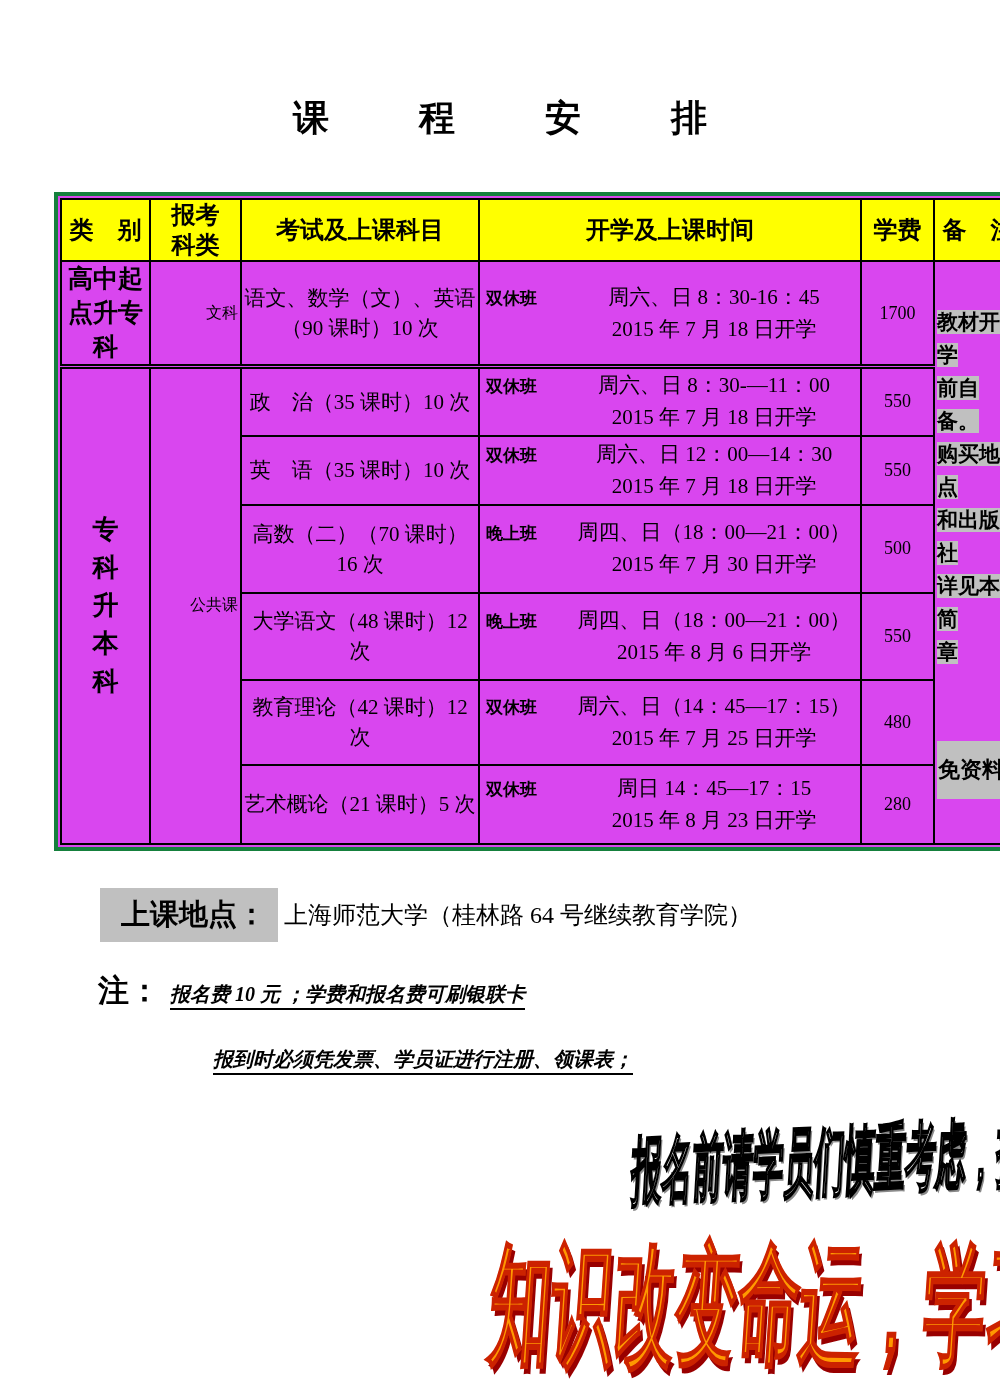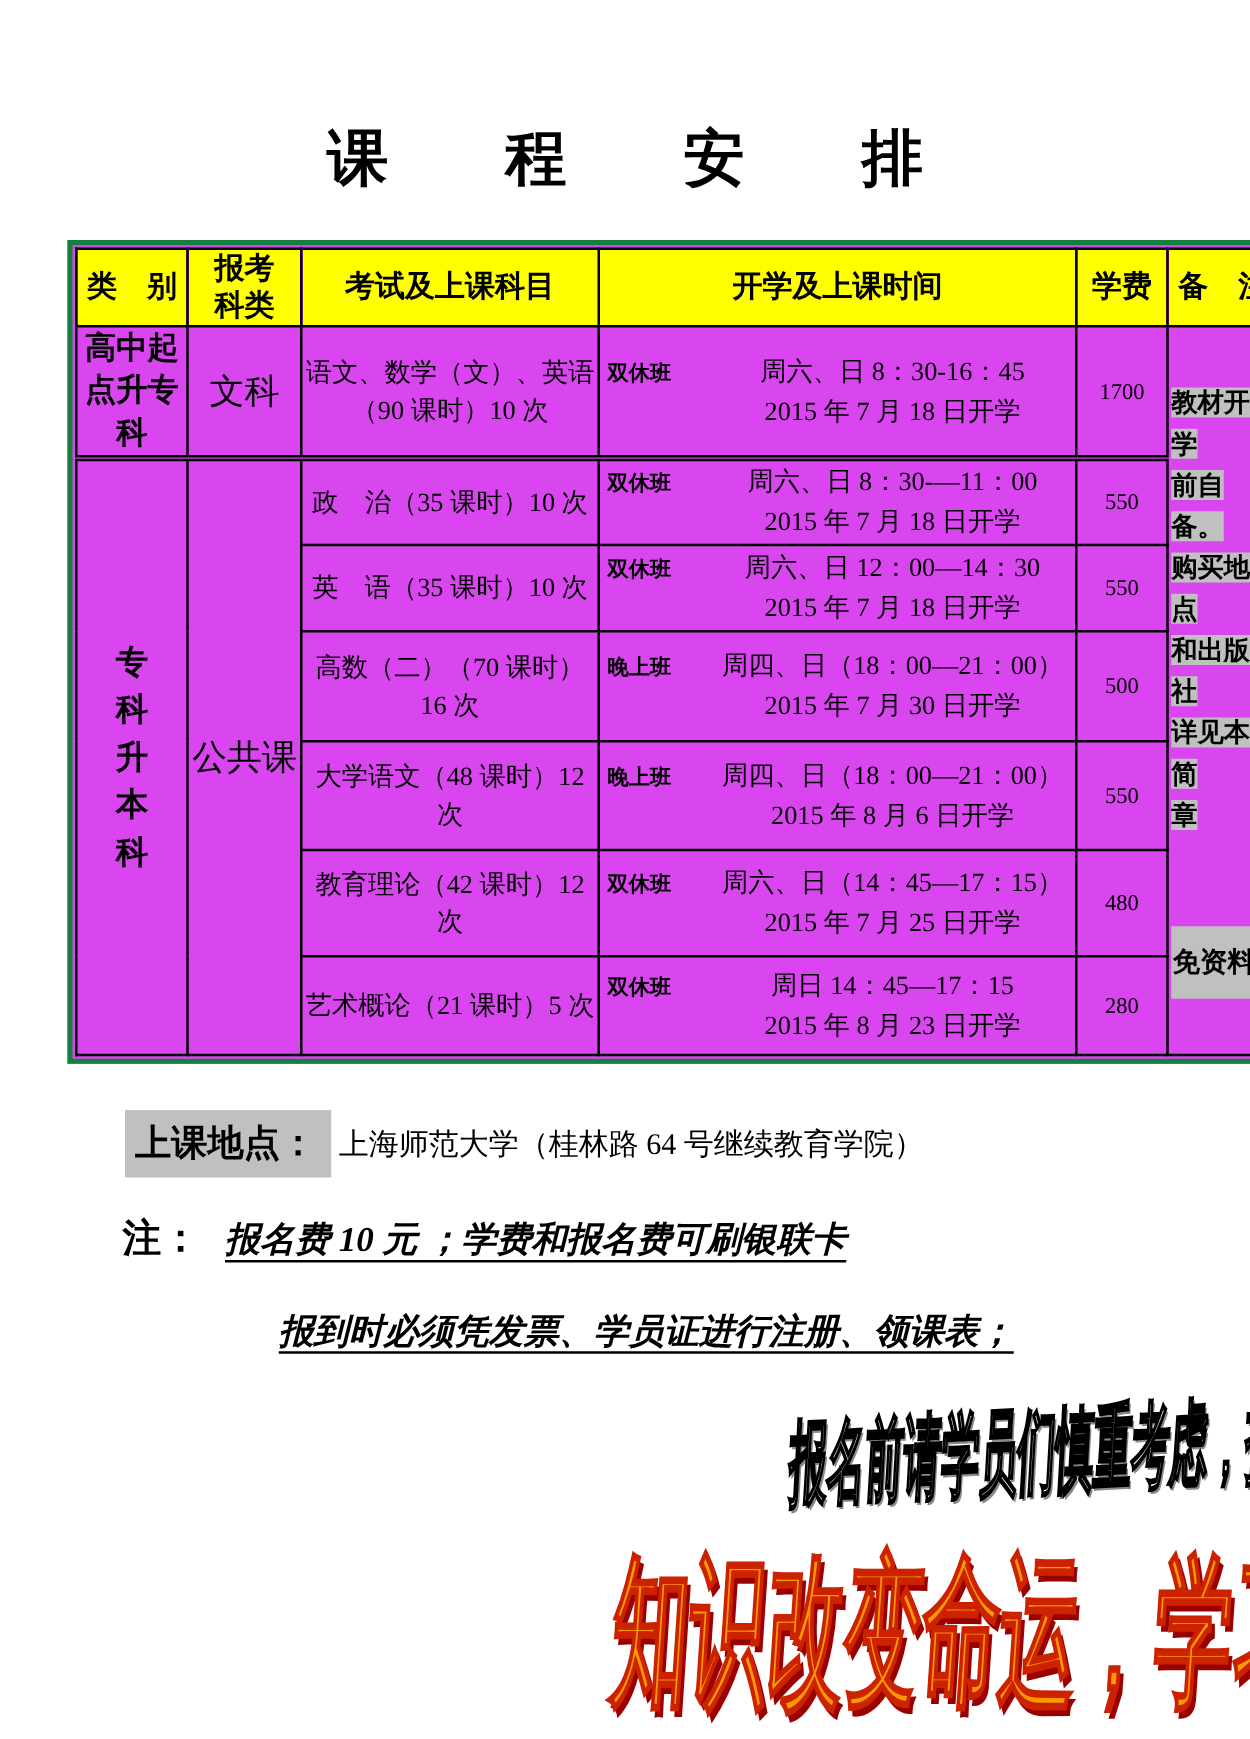--- a/index.html
+++ b/index.html
@@ -10,21 +10,21 @@
     font-family: "Liberation Serif", "DejaVu Serif", serif;
     color: #000;
   }
   .page { position: relative; width: 1000px; height: 1391px; }
 
   
   .title {
     position: absolute; top: 94px; left: 0; width: 100%;
     text-align: center;
     font-family: "Liberation Sans", "DejaVu Sans", sans-serif;
-    font-weight: bold; font-size: 49px;
+    font-weight: bold; font-size: 36px;
     letter-spacing: 40px; text-indent: 40px;
     white-space: nowrap;
   }
 
   
   .table-frame {
     position: absolute; left: 10px; top: 192px;
     border: 4px solid #15803d; padding: 2px;
     background: #d946ef;
     margin-left: 44px;
@@ -55,21 +55,21 @@
   .sec-end { border-bottom: 5px double #000 !important; }
 
   td.group-label {
     font-weight: bold; font-size: 25px; text-align: center;
     white-space: pre-line; line-height: 34px;
   }
   td.group-label-vert {
     font-weight: bold; font-size: 26px; text-align: center;
     white-space: pre-line; line-height: 38px;
   }
-  td.cat-cell { font-size: 28px; text-align: center; }
+  td.cat-cell { font-size: 16px; text-align: right; }
   td.subject-cell {
     font-size: 21px; text-align: center;
     white-space: pre-line; line-height: 30px;
   }
   td.fee-cell { font-size: 18px; text-align: center; }
 
   td.sched-cell { padding: 0 4px; }
   .sched {
     display: grid; grid-template-columns: 88px 1fr;
     font-size: 21px; line-height: 31px; align-items: baseline;
@@ -93,36 +93,36 @@
     background: var(--highlight-bg, #C0C0C0);
     font-weight: bold; font-size: 22px; padding: 14px 1px;
     white-space: nowrap;
   }
 
   
   .location { position: absolute; top: 888px; left: 100px; white-space: nowrap; }
   .loc-label {
     display: inline-block; background: var(--highlight-bg, #C0C0C0);
     font-family: "Liberation Sans", "DejaVu Sans", sans-serif;
-    font-weight: bold; font-size: 29px; padding: 7px 12px 7px 8px;
+    font-weight: bold; font-size: 29px; padding: 7px 12px 7px 21px;
     vertical-align: middle;
   }
   .loc-value { font-size: 24px; margin-left: 6px; vertical-align: middle; }
 
   
   .note1 { position: absolute; top: 970px; left: 98px; white-space: nowrap; }
   .note2 { position: absolute; top: 1046px; left: 203px; white-space: nowrap; }
   .note-label {
     font-family: "Liberation Sans", "DejaVu Sans", sans-serif;
     font-weight: bold; font-size: 31px; vertical-align: baseline;
   }
   .note-text {
-    font-weight: bold; font-style: italic; font-size: 28px;
+    font-weight: bold; font-style: italic; font-size: 20px;
     text-decoration: underline; text-decoration-thickness: 2px;
-    text-underline-offset: 7px; margin-left: 20px;
+    text-underline-offset: 7px; margin-left: 10px;
   }
 
   
   .warning { position: absolute; top: 1108px; left: 0; width: 100%; text-align: center; }
   .warning span {
     display: inline-block; white-space: nowrap;
     font-family: "Liberation Sans", "DejaVu Sans", sans-serif;
     font-weight: bold; font-size: 74px; line-height: 1.1;
     color: #ffffff;
     -webkit-text-stroke: 2.5px #000;

